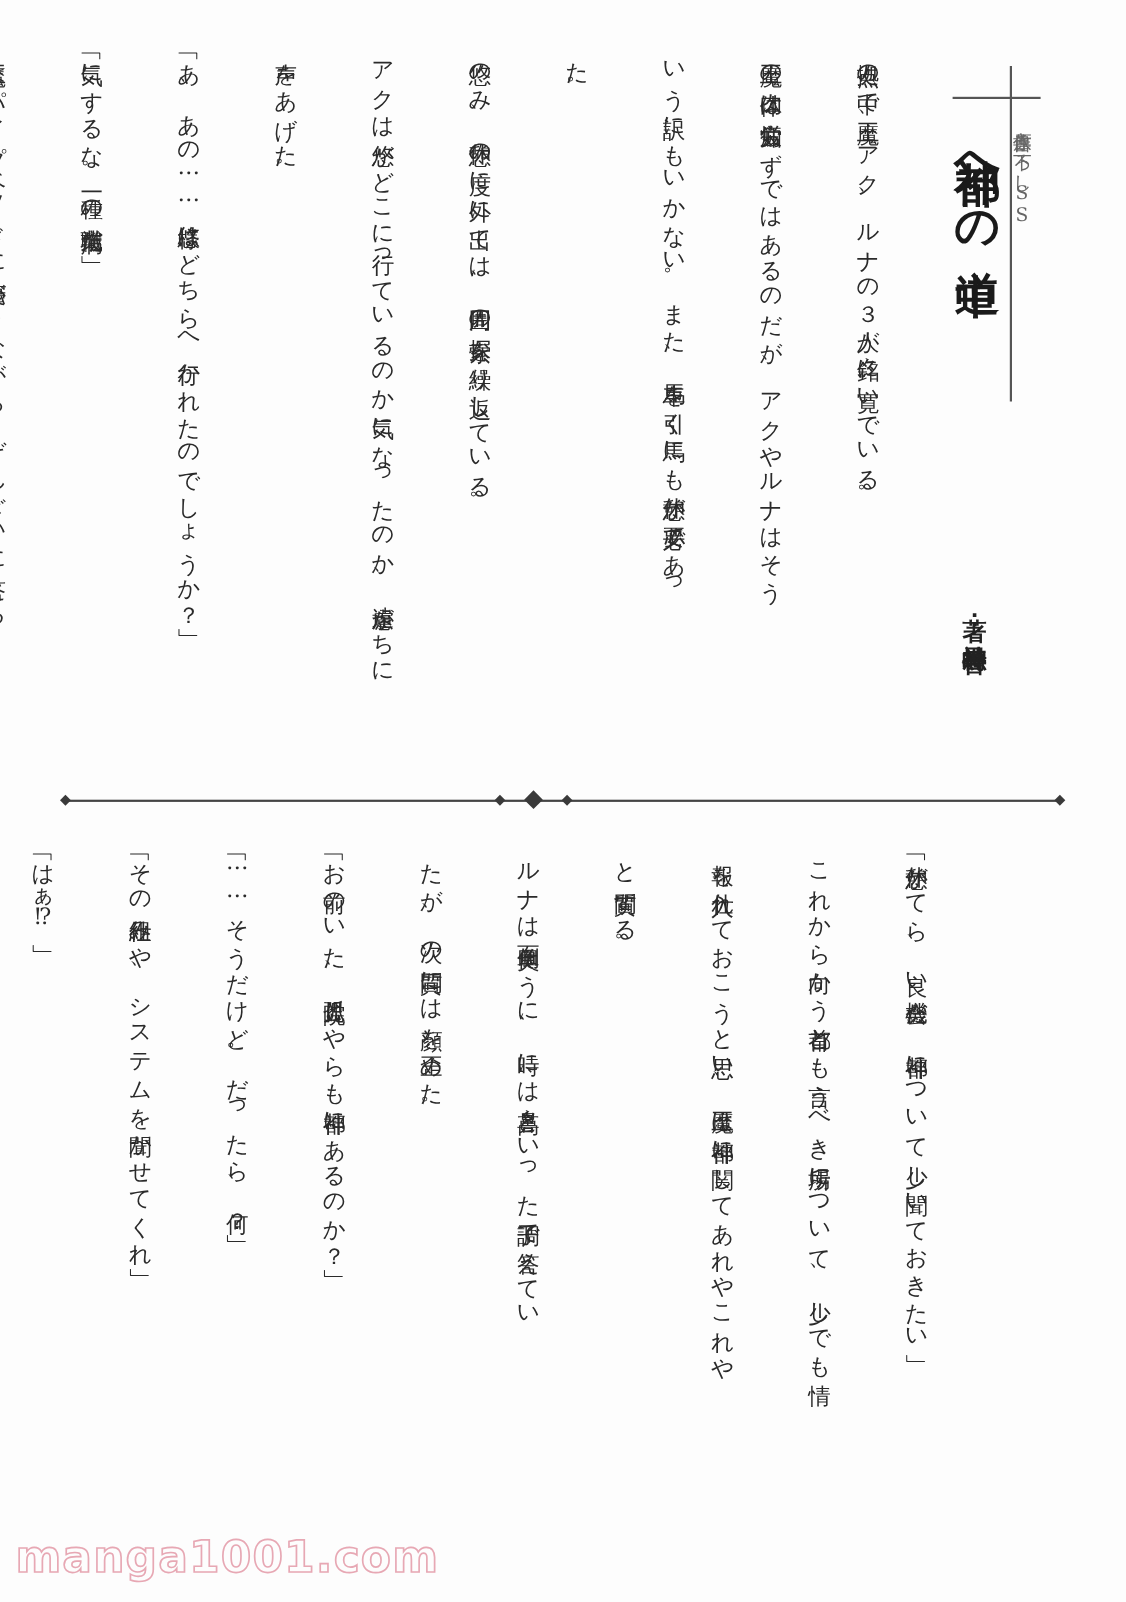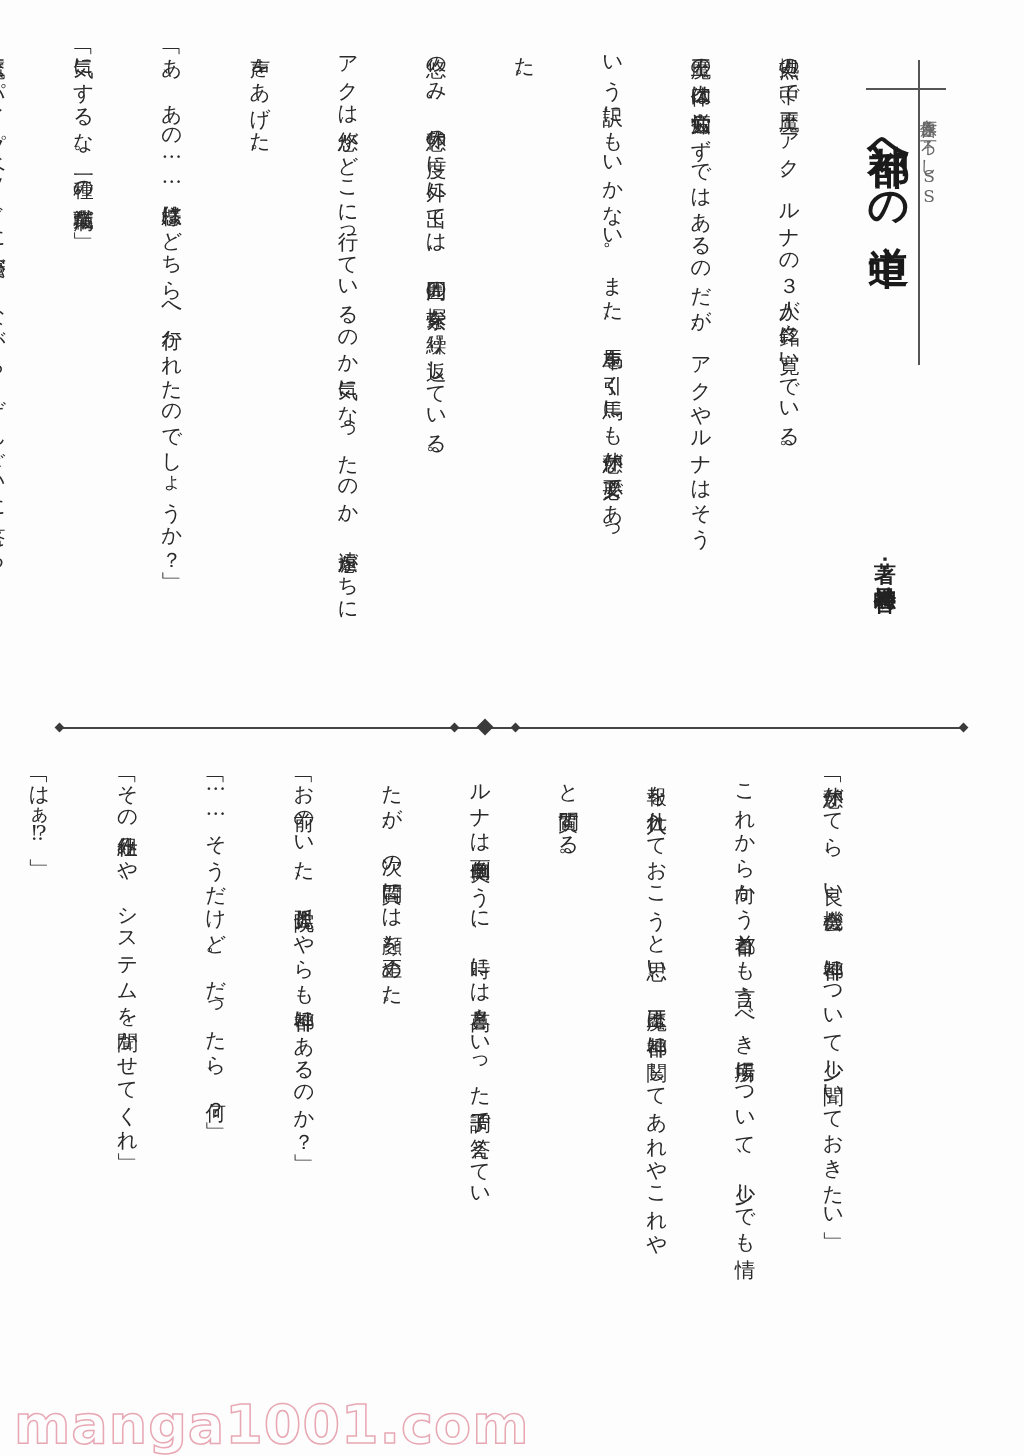--- a/index.html
+++ b/index.html
@@ -38,21 +38,21 @@
       font-family: "DejaVu Sans", sans-serif; font-weight: bold;
       font-size: 22px; letter-spacing: 1px; color: #222;
     }
     .title-rule-v { position: absolute; left: 918px; top: 60px; width: 2px; height: 305px; background: #555; }
     .title-rule-h { position: absolute; left: 866px; top: 88px; width: 80px; height: 2px; background: #555; }
     .divider { position: absolute; left: 60px; top: 727px; width: 905px; height: 2px; background: #444; }
     .diamond { position: absolute; background: #3a3a3a; transform: rotate(45deg); }
     .watermark {
       position: absolute; left: 14px; top: 1393px;
       font-family: "DejaVu Sans", sans-serif; font-weight: bold;
-      font-size: 54px; letter-spacing: 1px;
+      font-size: 40px; letter-spacing: 1px;
       color: #fdfdfd;
       -webkit-text-stroke: 1.5px #e7a8b4;
     }
   </style>
 </head>
 <body>
 
 <div>
 
   <div class="title-rule-v"></div>

